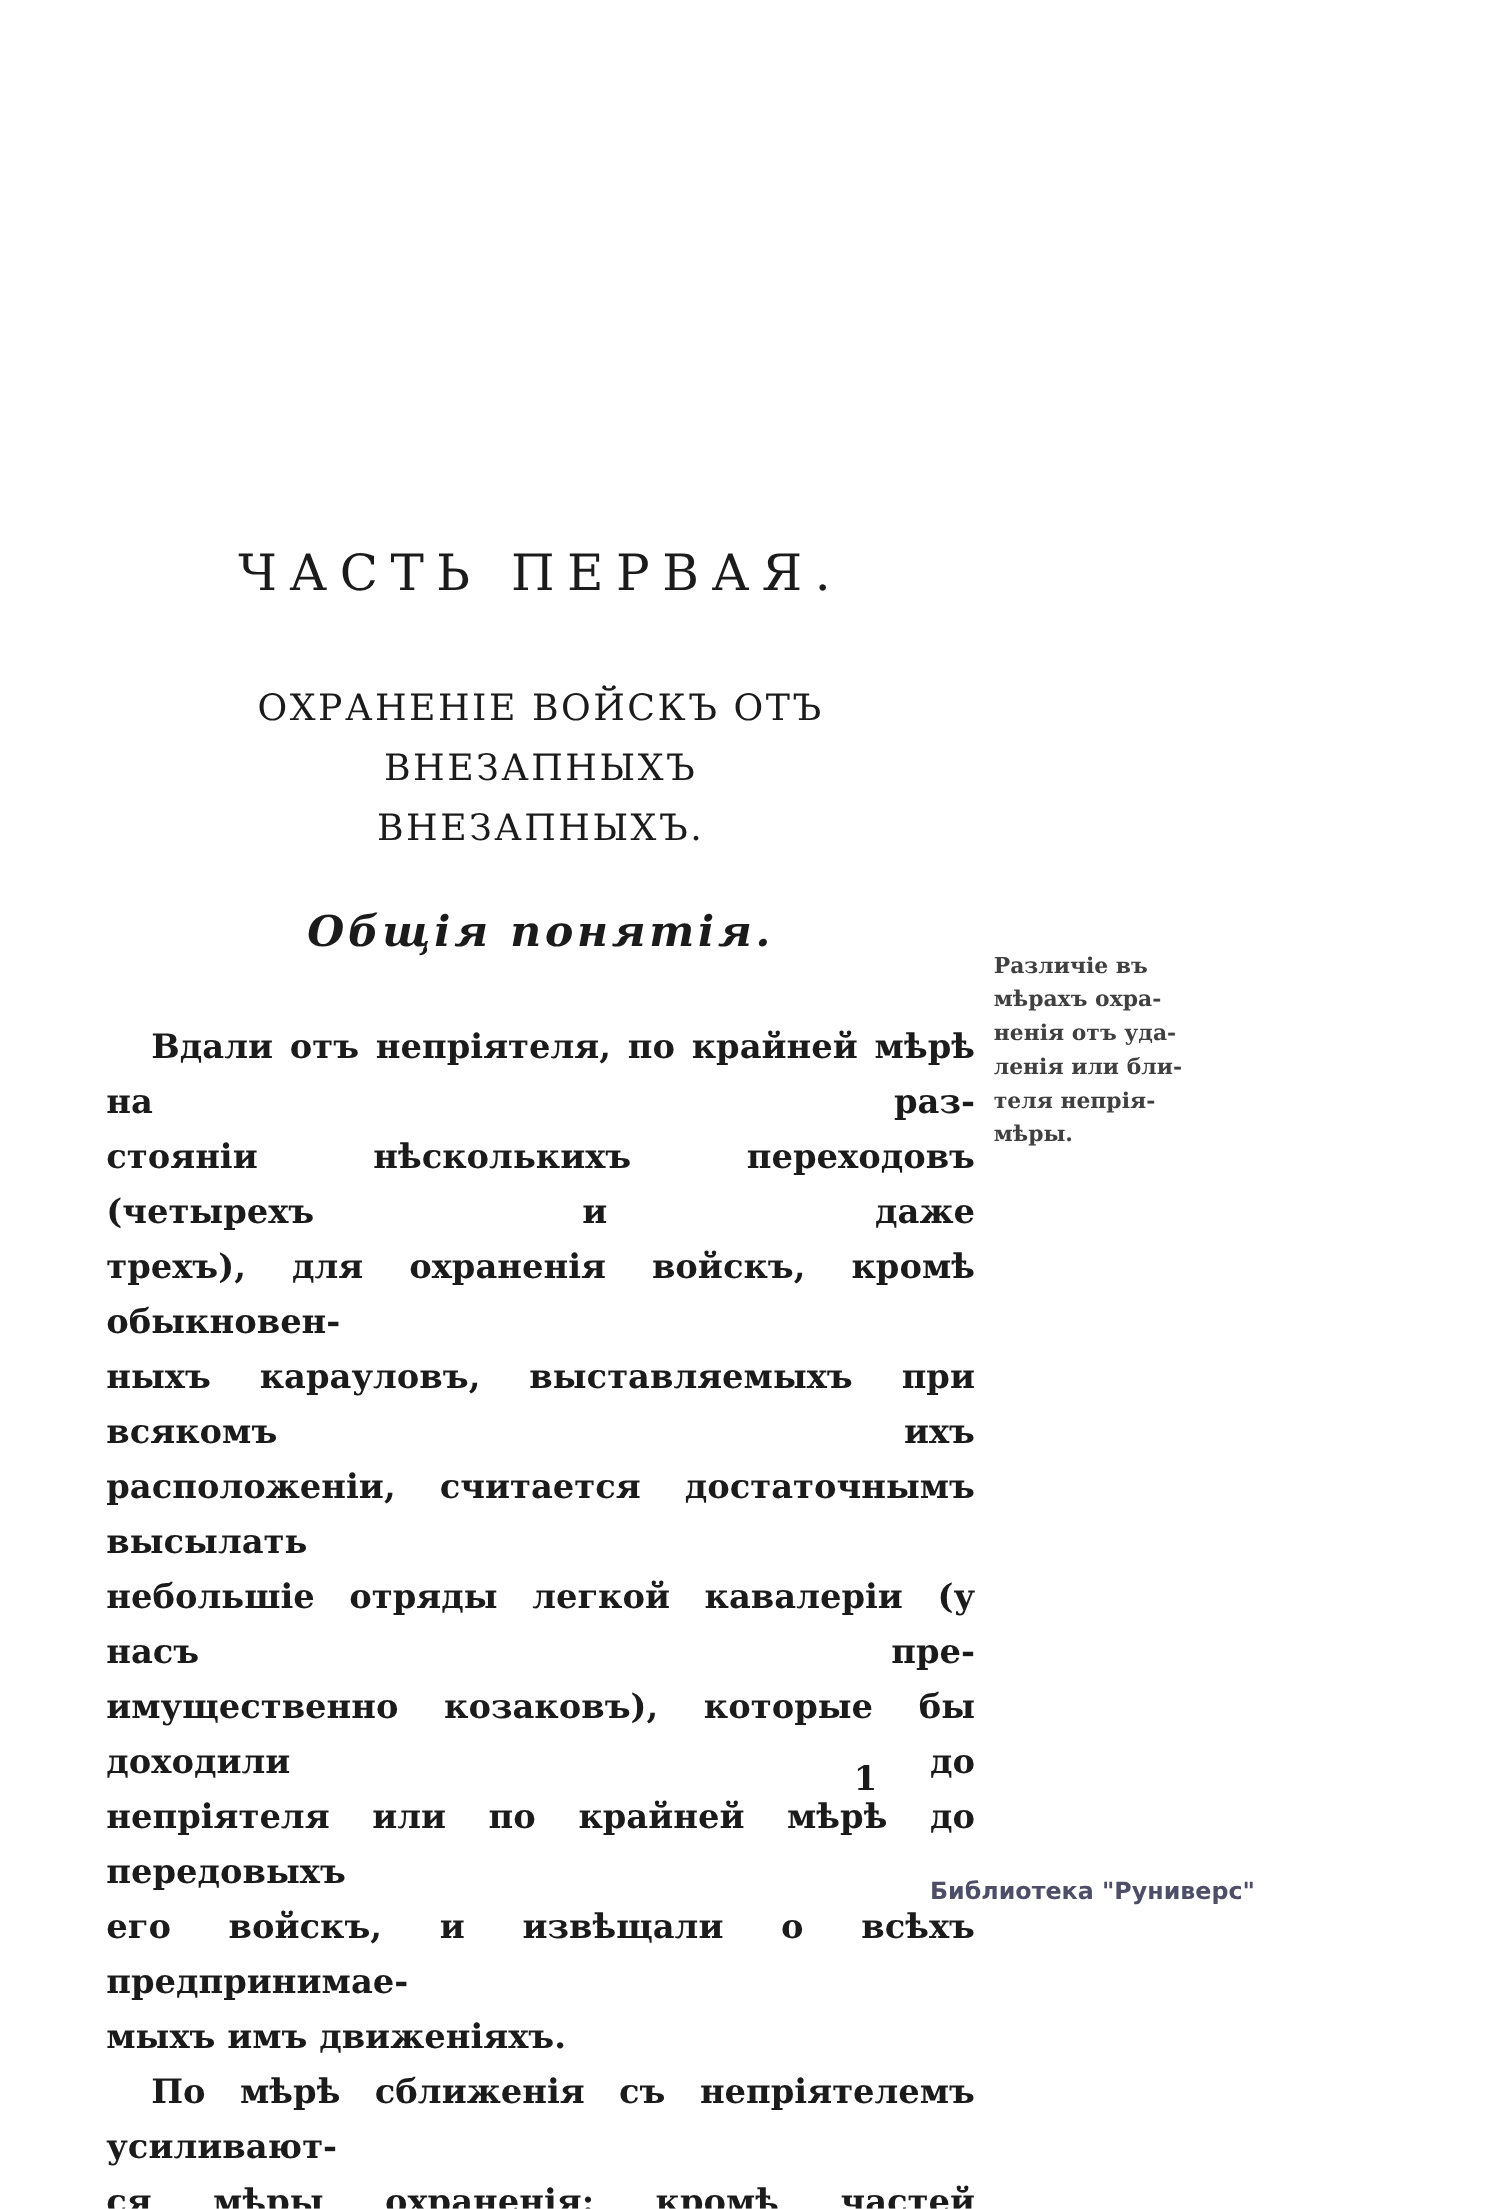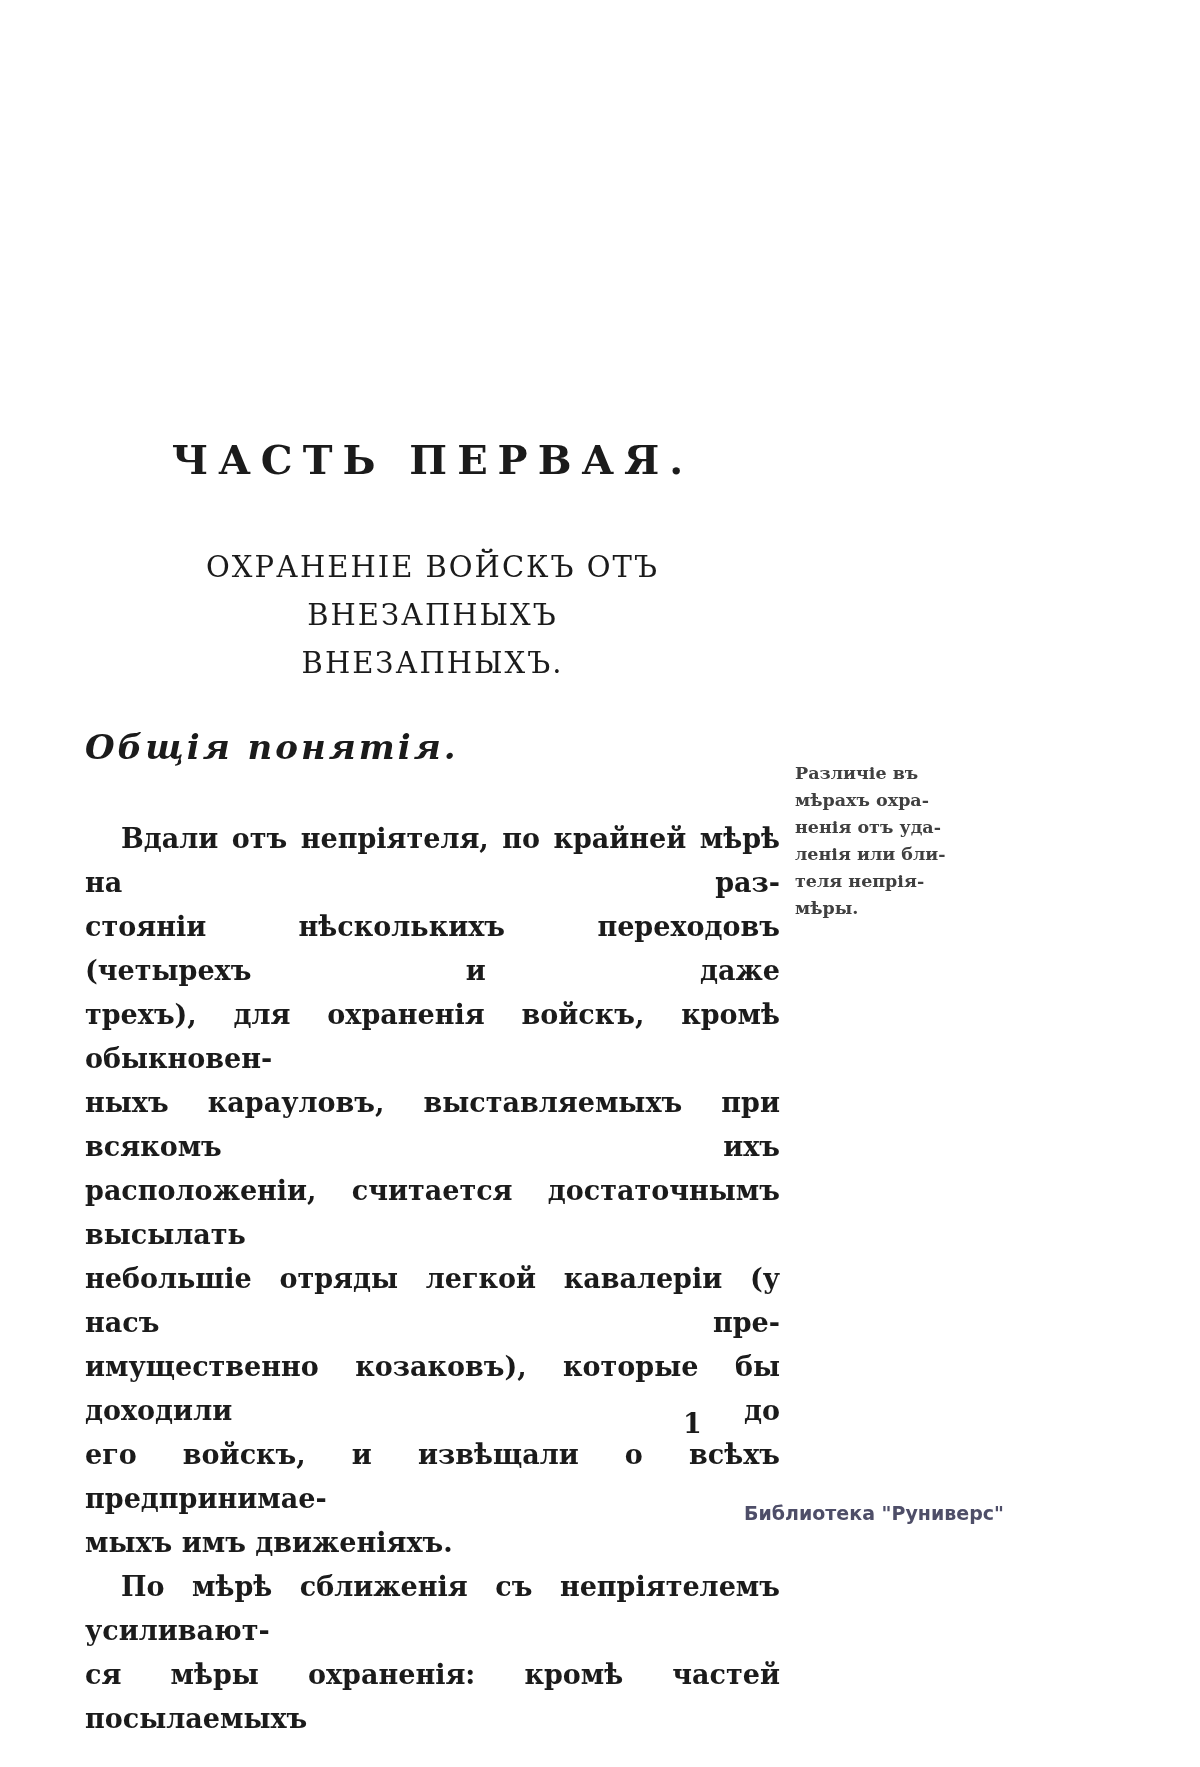--- a/index.html
+++ b/index.html
@@ -19,36 +19,36 @@
     position: absolute;
     left: 85px;
     top: 0;
     width: 695px;
   }
 
   .part-title {
     margin-top: 436px;
     text-align: center;
     font-size: 40px;
-    font-weight: bold;
+    font-weight: normal;
     letter-spacing: 10px;
   }
 
   .chapter-title {
     margin-top: 60px;
     text-align: center;
     font-size: 29px;
     font-weight: normal;
     letter-spacing: 2px;
     line-height: 48px;
   }
 
   .section-heading {
     margin-top: 40px;
-    text-align: left;
+    text-align: center;
     font-size: 34px;
     font-weight: bold;
     font-style: italic;
     letter-spacing: 3px;
   }
 
   .body-text {
     margin-top: 50px;
     font-size: 27px;
     font-weight: bold;
@@ -108,20 +108,21 @@
     <h3 class="section-heading">Общія понятія.</h3>
 
     <div class="body-text">
         <div class="line indent">Вдали отъ непріятеля, по крайней мѣрѣ на раз-</div>
         <div class="line">стояніи нѣсколькихъ переходовъ (четырехъ и даже</div>
         <div class="line">трехъ), для охраненія войскъ, кромѣ обыкновен-</div>
         <div class="line">ныхъ карауловъ, выставляемыхъ при всякомъ ихъ</div>
         <div class="line">расположеніи, считается достаточнымъ высылать</div>
         <div class="line">небольшіе отряды легкой кавалеріи (у насъ пре-</div>
         <div class="line">имущественно козаковъ), которые бы доходили до</div>
+        <div class="line">непріятеля или по крайней мѣрѣ до передовыхъ</div>
         <div class="line">его войскъ, и извѣщали о всѣхъ предпринимае-</div>
         <div class="line last">мыхъ имъ движеніяхъ.</div>
         <div class="line indent">По мѣрѣ сближенія съ непріятелемъ усиливают-</div>
         <div class="line">ся мѣры охраненія: кромѣ частей посылаемыхъ</div>
       </div>
 
   </div>
 
   <div class="margin-note">
       <div class="note-line">Различіе въ</div>

